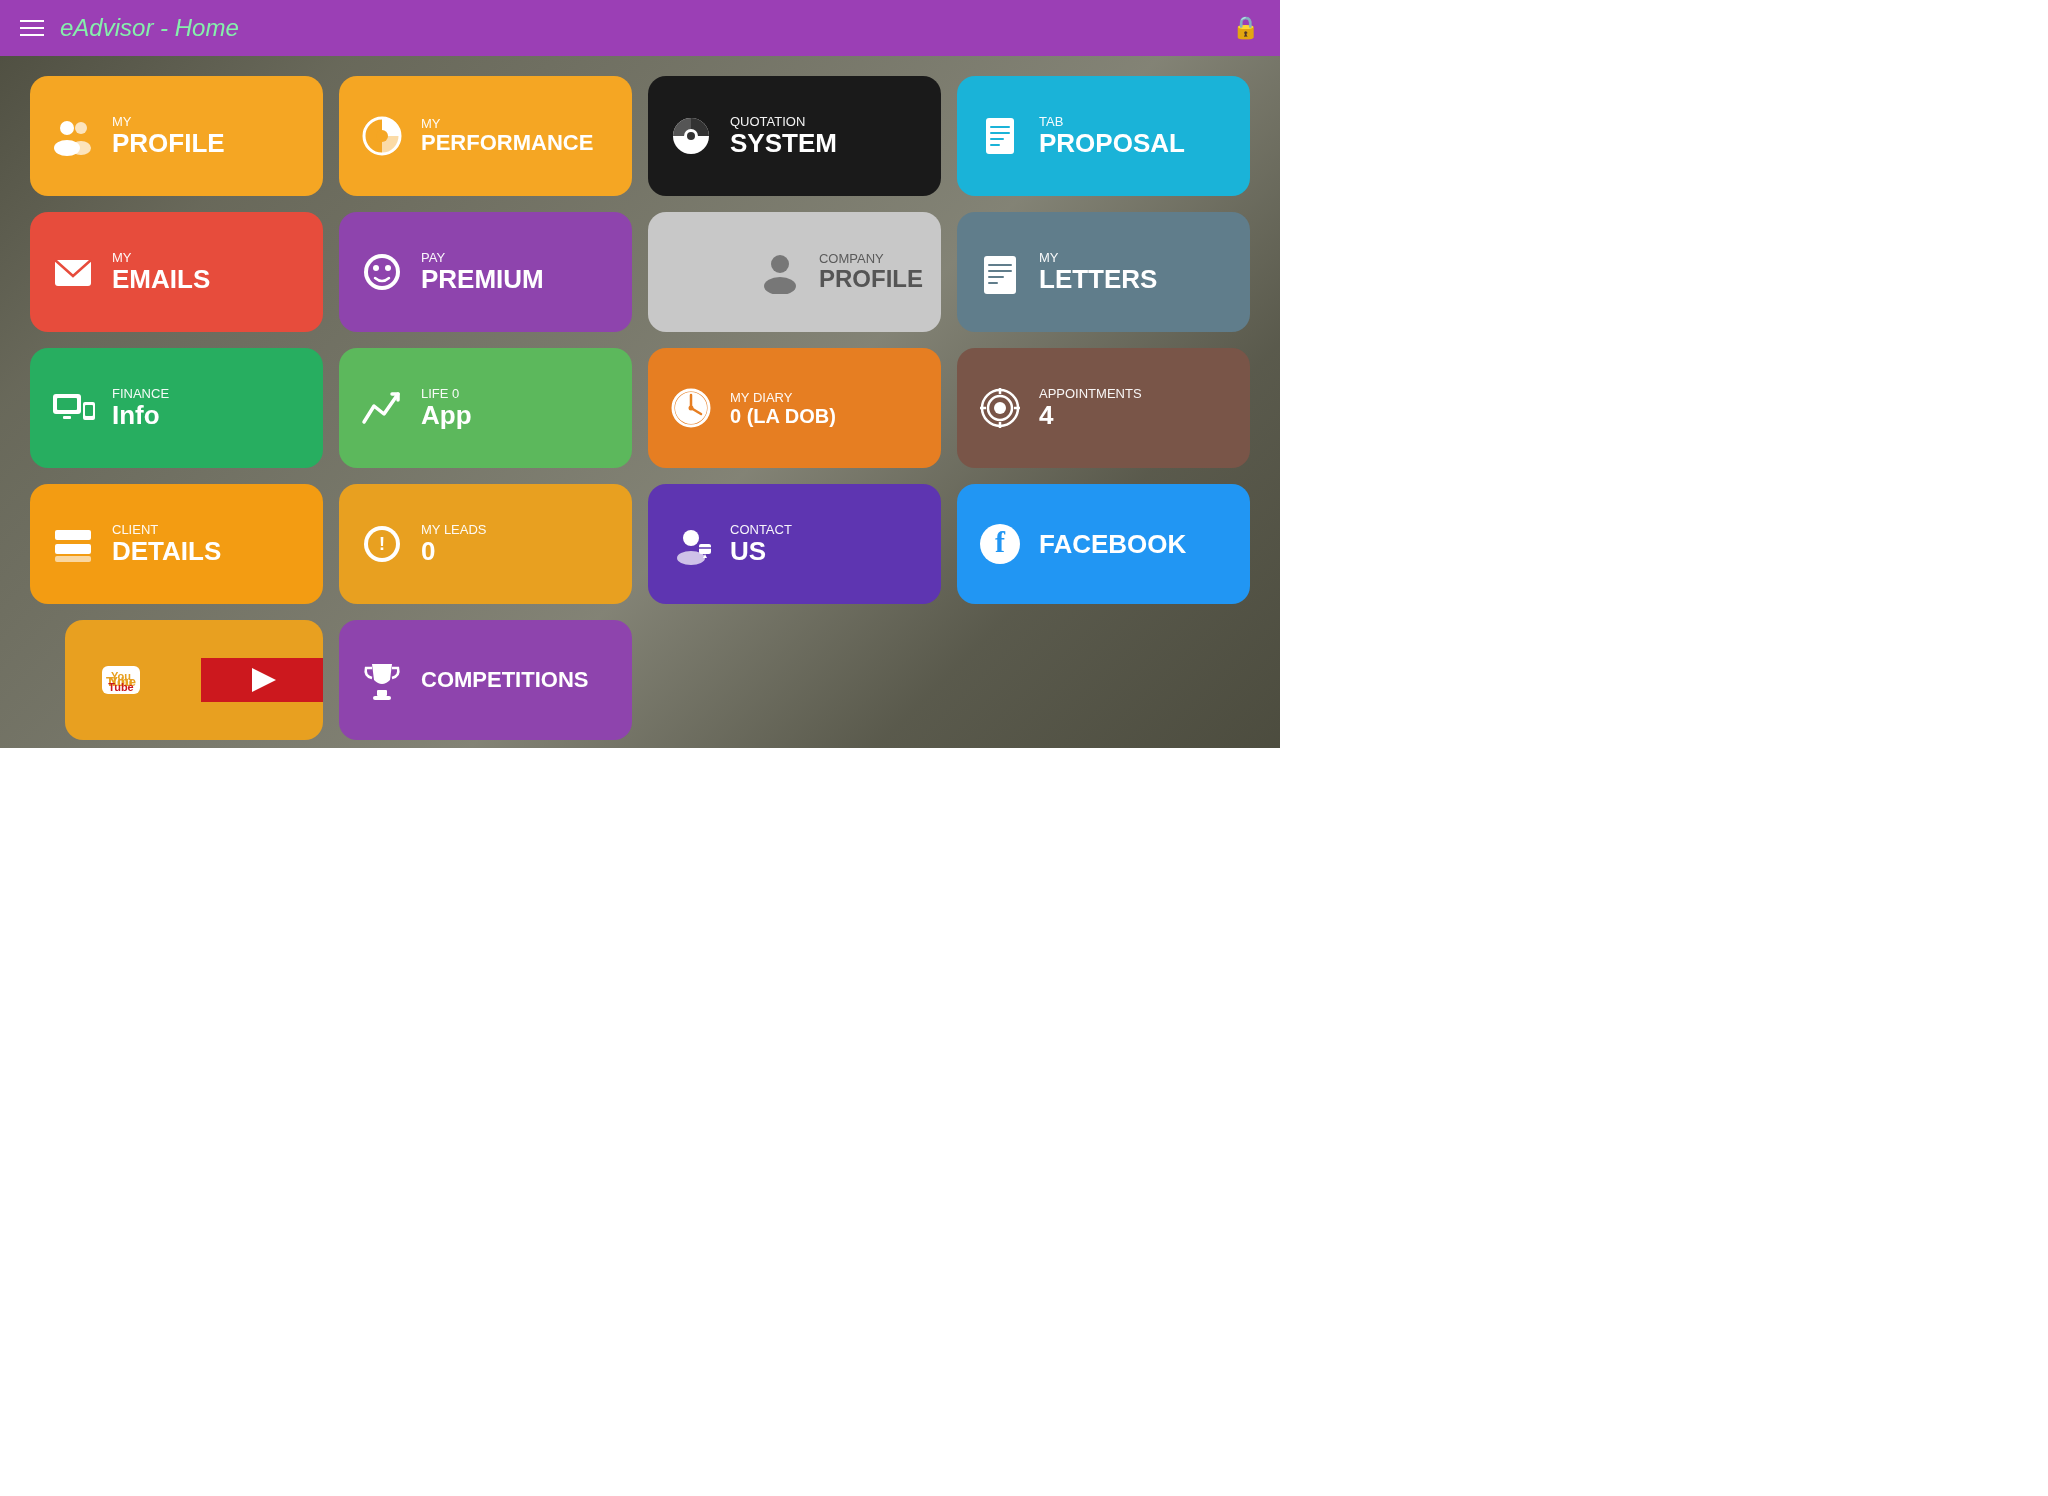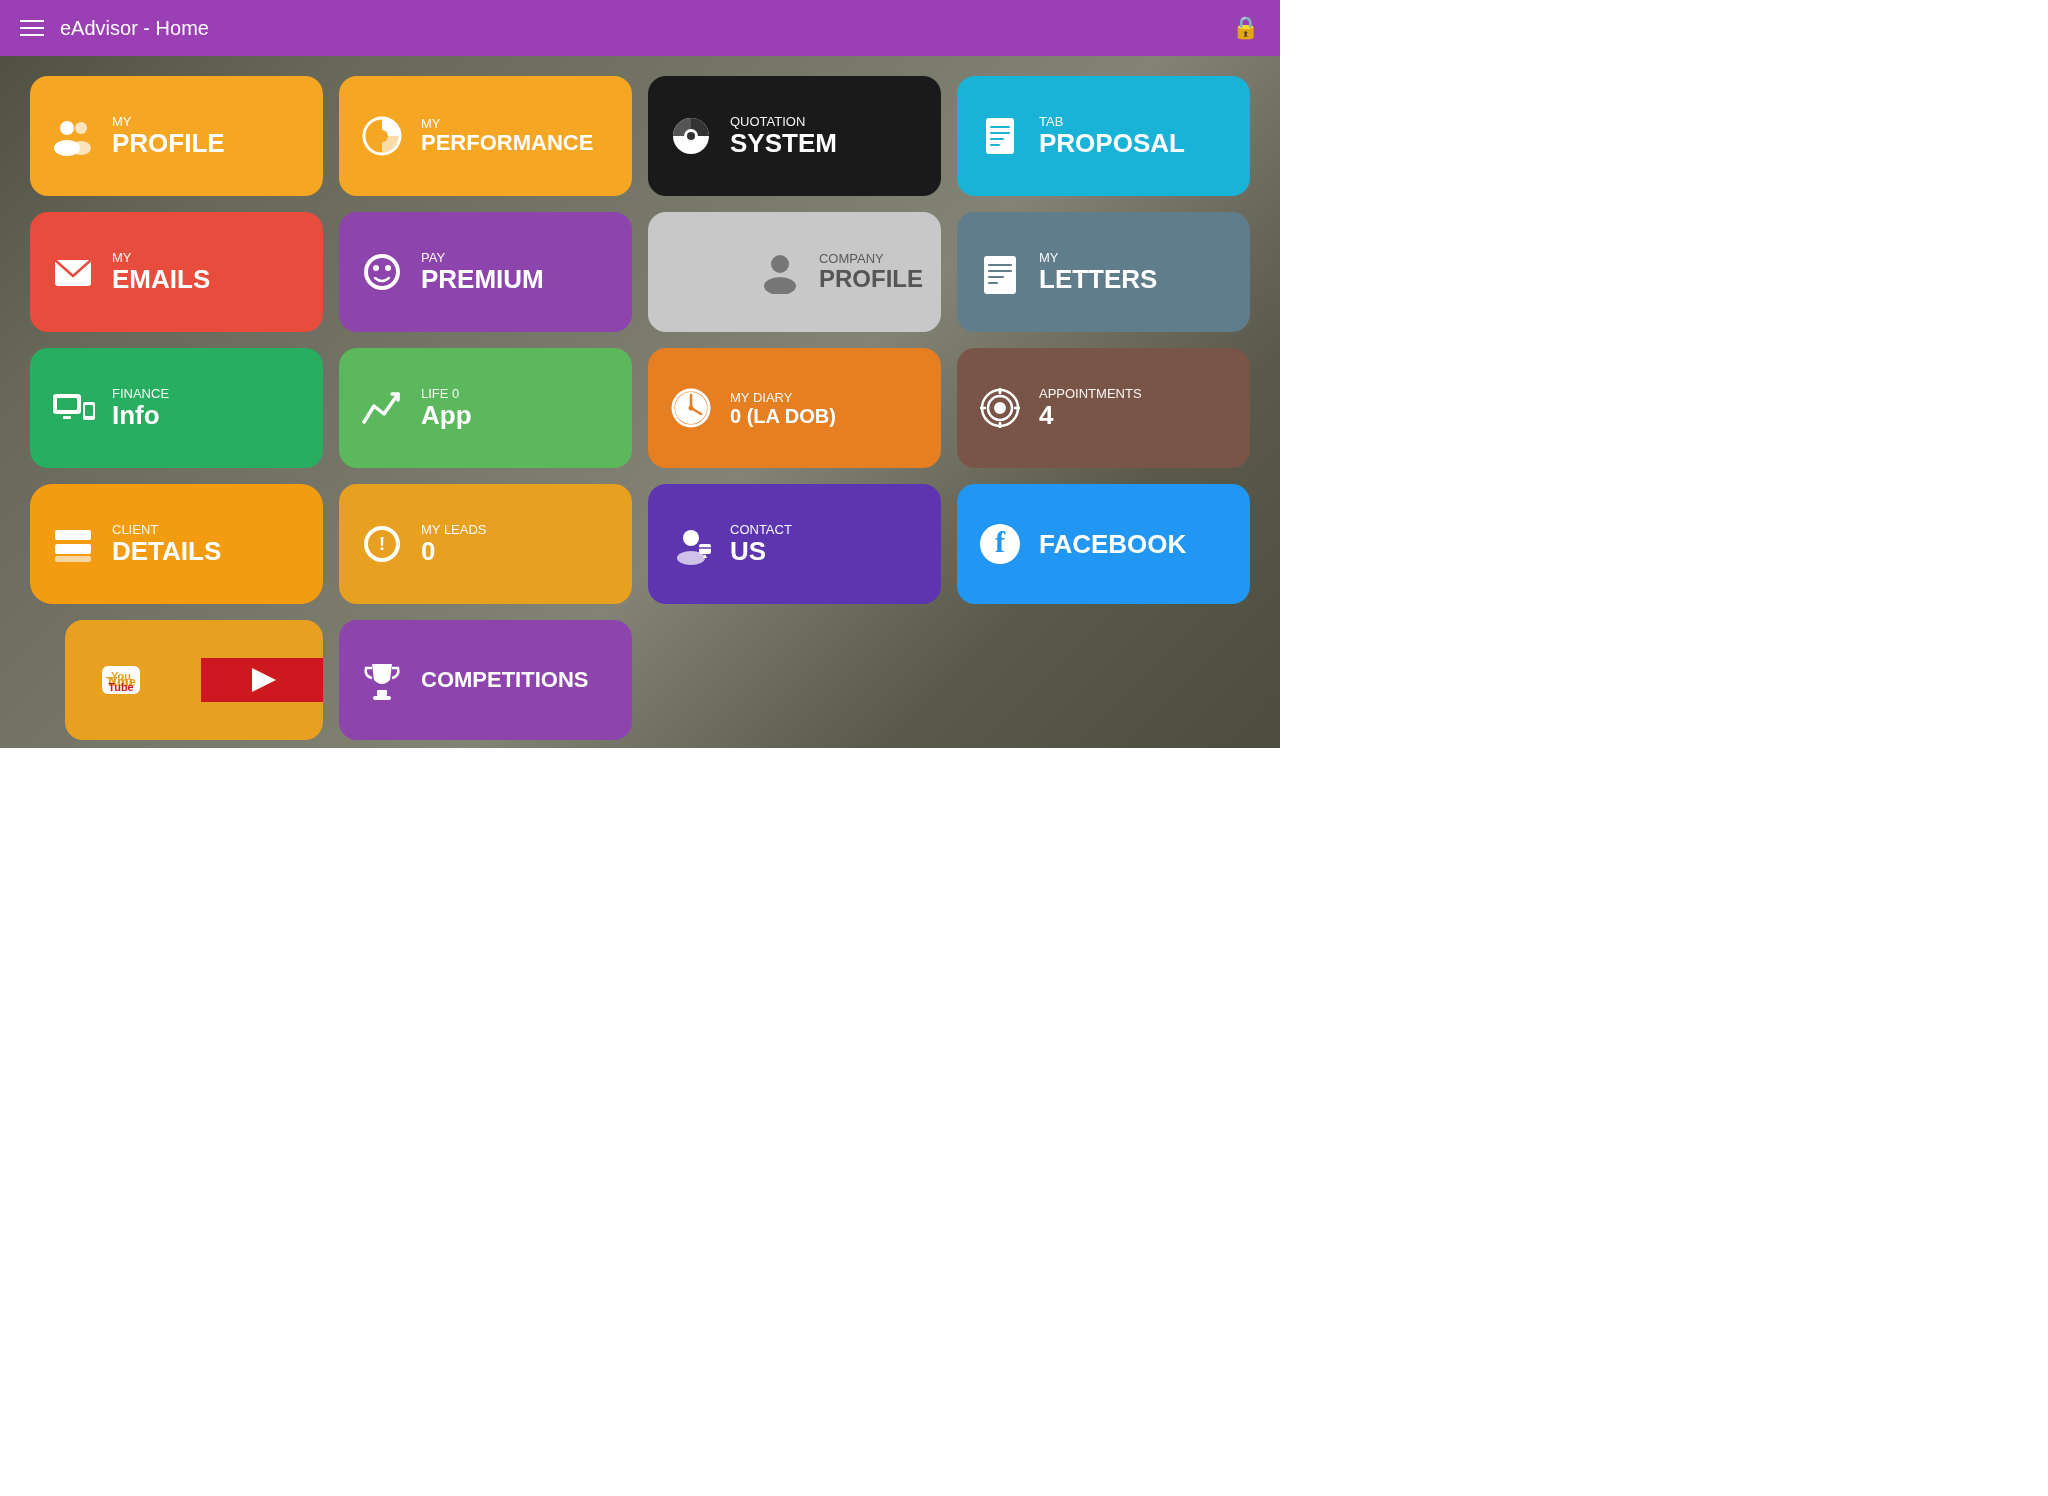--- a/index.html
+++ b/index.html
@@ -52,23 +52,24 @@
       gap: 5px;
       cursor: pointer;
     }
     .hamburger span {
       display: block;
       width: 24px;
       height: 2px;
       background: white;
     }
     .topbar-title {
-      color: #ffffff;
-      font-size: 20px;
+      color: #86efac;
+      font-size: 24px;
       font-weight: 400;
+      font-style: italic;
     }
     .lock-icon {
       color: white;
       font-size: 22px;
     }
 
     
     .grid-container {
       position: relative;
       z-index: 5;
@@ -125,21 +126,21 @@
     .red { background: #e74c3c; }
     .purple { background: #8e44ad; }
     .black { background: #1a1a1a; }
     .cyan { background: #1ab3d8; }
     .gray-light { background: #c8c8c8; justify-content: flex-end; }
     .gray-tile { background: #607d8b; }
     .green { background: #27ae60; }
     .green2 { background: #5cb85c; }
     .orange2 { background: #e67e22; }
     .brown { background: #795548; }
-    .amber { background: #f39c12; border-radius: 22px; }
+    .amber { background: #f39c12; }
     .yellow-orange { background: #e8a020; }
     .blue-purple { background: #5e35b1; }
     .blue { background: #2196f3; }
 
     
     .youtube-tile {
       background: #e8a020;
       padding: 0;
       overflow: hidden;
       display: flex;

